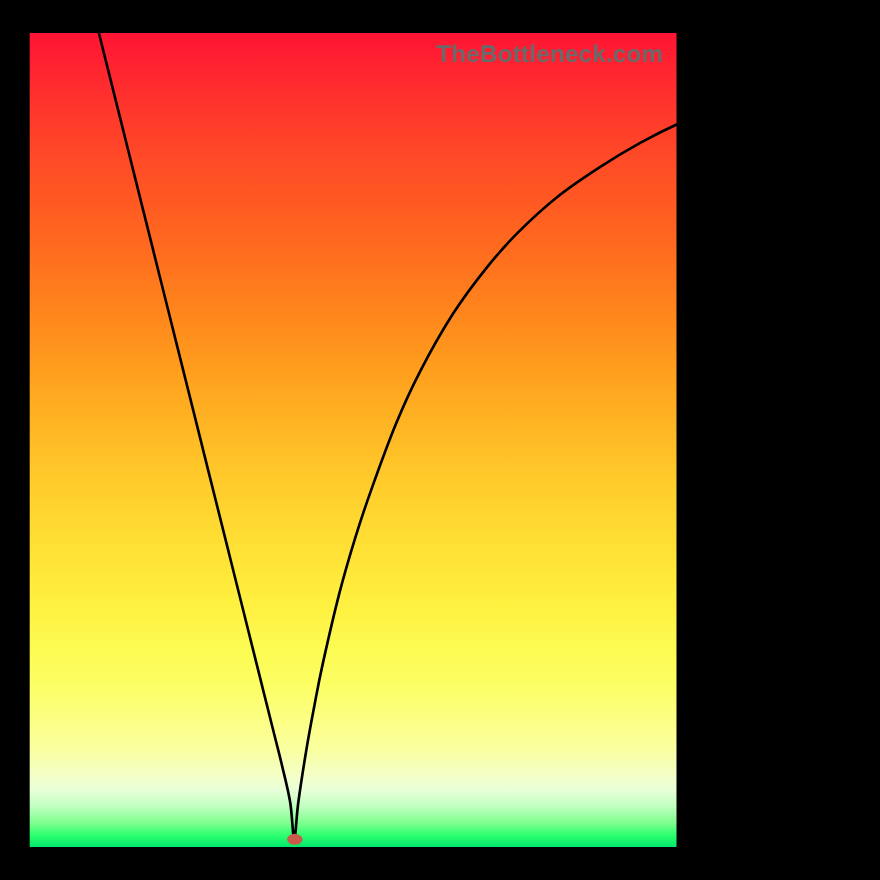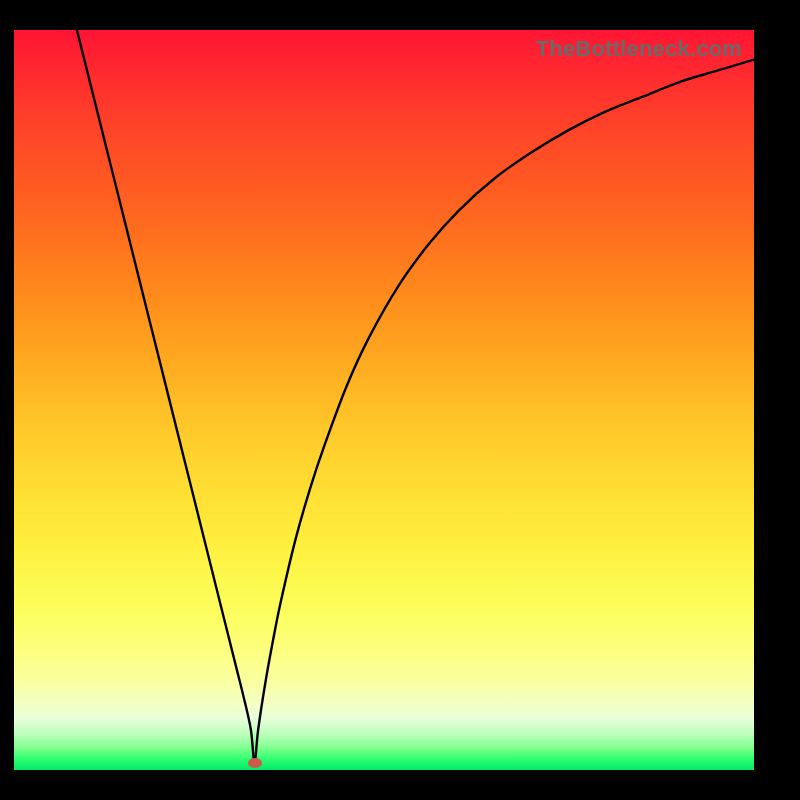--- a/index.html
+++ b/index.html
@@ -5,23 +5,23 @@
   * { margin: 0; padding: 0; box-sizing: border-box; }
   html, body { width: 800px; height: 800px; overflow: hidden; background: #000; }
   .chart-container {
     position: relative;
     width: 800px;
     height: 800px;
     background: #000;
   }
   .plot-area {
     position: absolute;
-    left: 14px;
+    left: 27px;
     top: 30px;
-    width: 740px;
+    width: 588px;
     height: 740px;
     background: linear-gradient(to bottom,
       #ff1433 0%,
       #ff2e2e 7%,
       #ff4628 14%,
       #ff5a22 21%,
       #ff701e 28%,
       #ff881c 35%,
       #ffa01e 42%,
       #ffb824 49%,

